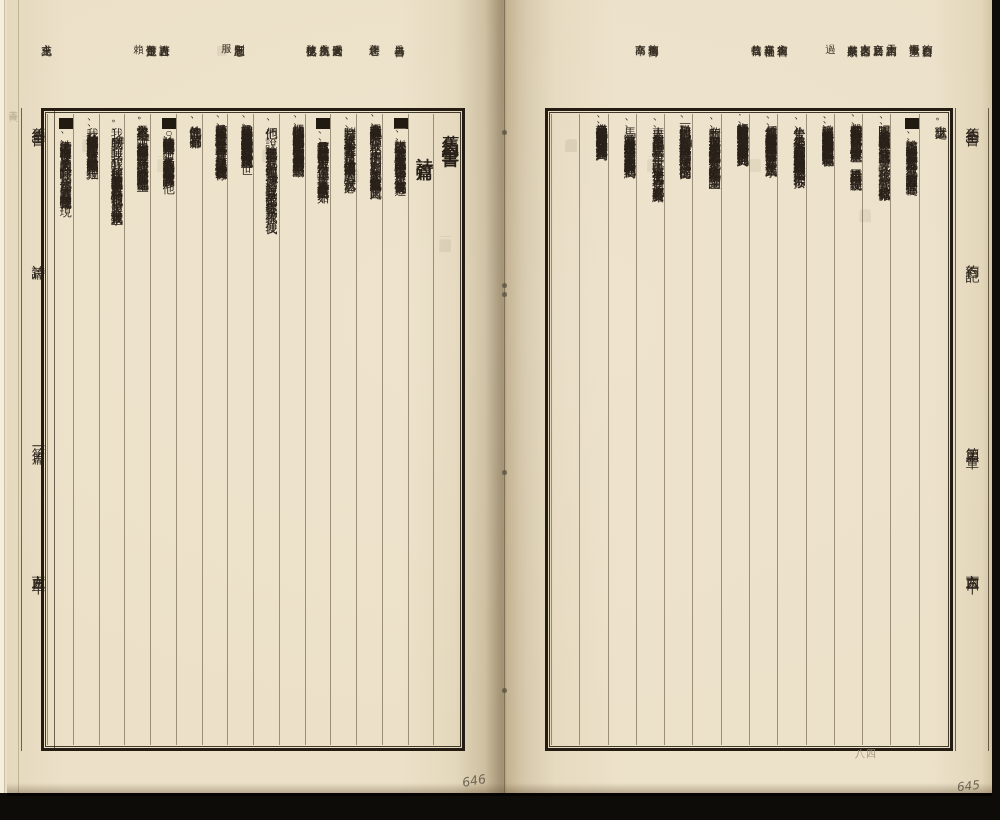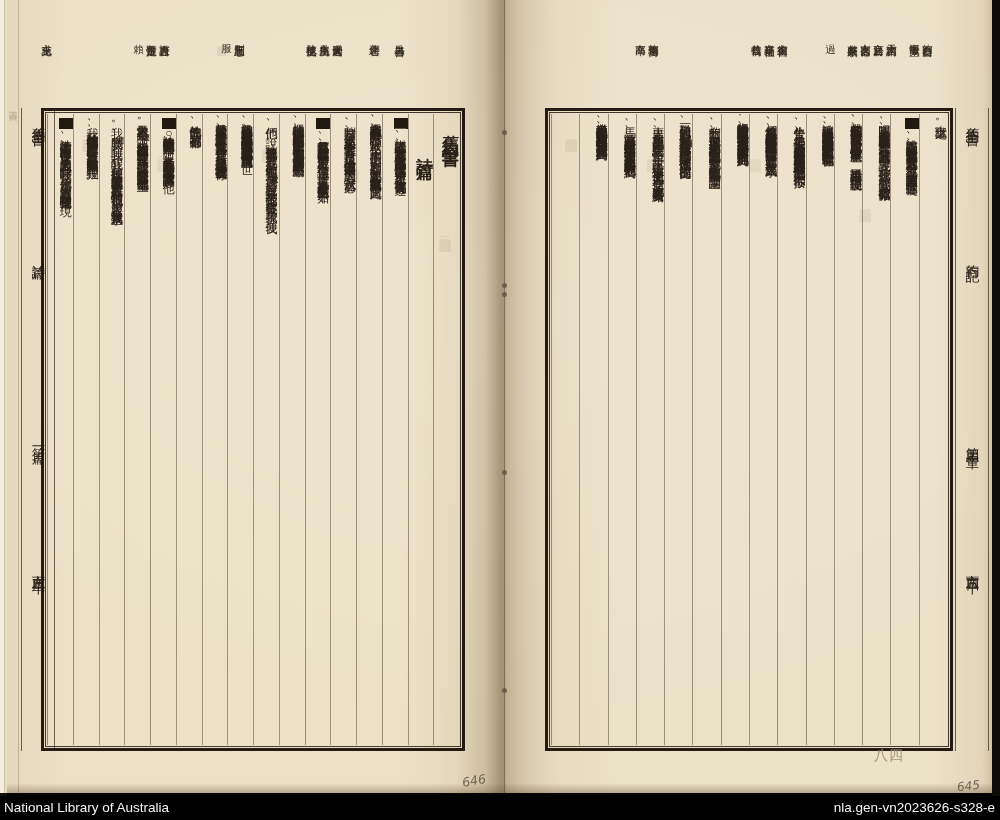--- a/index.html
+++ b/index.html
@@ -43,21 +43,21 @@
   .m1{top:8px}.m2{top:146px}.m3{top:329px}.m4{top:456px}
   
   .ann-group{position:absolute;top:36px;height:66px;display:flex;flex-direction:row-reverse;z-index:3;}
   .ann-col{writing-mode:vertical-rl;text-orientation:upright;font-size:10.5px;line-height:11px;
            letter-spacing:.5px;color:#342c21;width:13px;overflow:hidden;}
   
   .ghost{position:absolute;writing-mode:vertical-rl;text-orientation:upright;color:#7c7057;
          transform:scaleX(-1);filter:blur(.4px);line-height:1.05;z-index:2;overflow:hidden;pointer-events:none;}
   
   .hand{position:absolute;font-family:"DejaVu Sans",sans-serif;font-style:italic;color:#6f6655;z-index:4;}
-  .plate{position:absolute;font-size:14px;color:#a2967c;z-index:4;letter-spacing:1px;margin-left:19px;}
+  .plate{position:absolute;font-size:10px;color:#a2967c;z-index:4;letter-spacing:1px;}
   
   .footer{position:absolute;left:0;top:796px;width:1000px;height:24px;background:#000;z-index:5;
           font-family:"Liberation Sans","DejaVu Sans",sans-serif;color:#f4f4f4;font-size:13.5px;}
   .footer .fl{position:absolute;left:4px;top:4px;}
   .footer .fr{position:absolute;right:5px;top:4px;}
 </style>
 </head>
 <body>
 
 <div class="stage">
@@ -199,17 +199,13 @@
         <span class="m4">六百四十一</span>
       </div>
 
       <div class="plate" style="left:848px;top:747px">八四</div>
       <div class="hand" style="left:950px;top:779px;font-size:12px;transform:rotate(-6deg)">645</div>
     </div>
 
     <div class="bottom-shade"></div>
   </div>
 
-  <div class="footer">
-    <span class="fl">National Library of Australia</span>
-    <span class="fr">nla.gen-vn2023626-s328-e</span>
-  </div>
 </div>
 
 </body></html>

